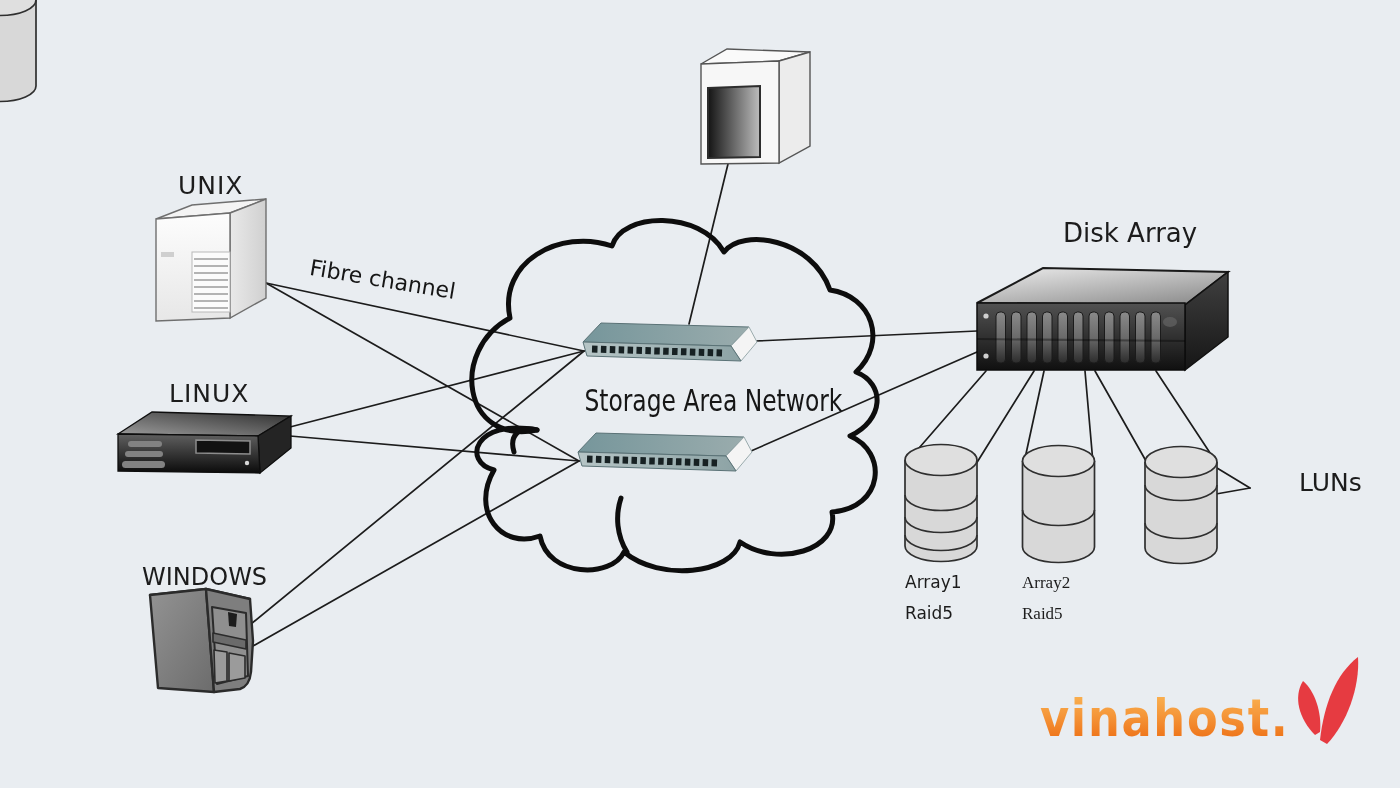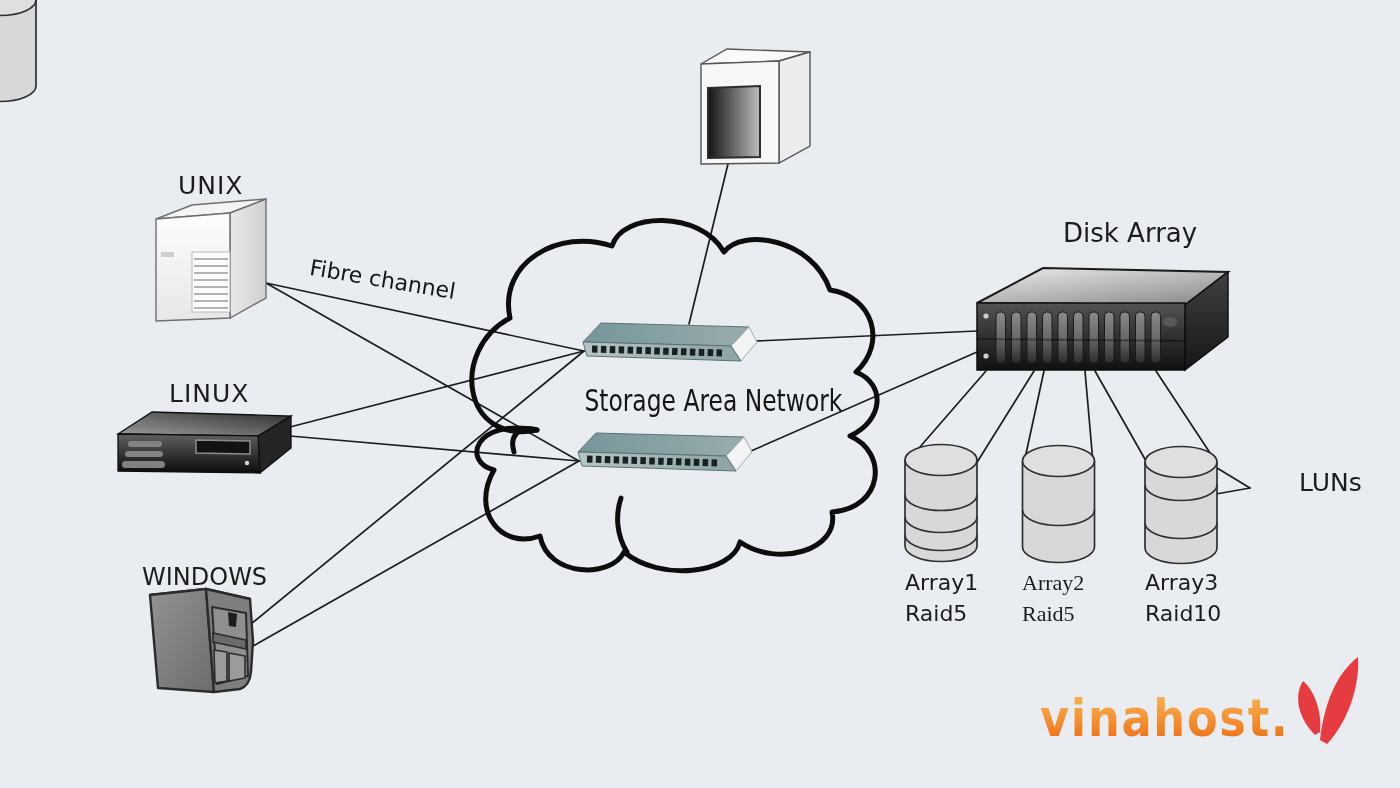--- a/index.html
+++ b/index.html
@@ -21,21 +21,21 @@
   .lbl-san{
     left:558px;top:383px;width:240px;text-align:center;
     font-size:30px;transform:scaleX(0.78);transform-origin:center;
     font-weight:500;color:#161616;
   }
   .lbl-fibre{
     left:312px;top:255px;font-size:22px;
     transform:rotate(9.5deg);transform-origin:left top;color:#161616;
   }
   .lbl-luns{left:1253px;top:468px;font-size:25px;margin-left:46px;}
-  .array-lbl{position:absolute;font-size:22px;line-height:31px;color:#1c1c1c;}
+  .array-lbl{position:absolute;font-size:17px;line-height:31px;color:#1c1c1c;}
   .array-lbl-1{left:905px;top:567px;}
   .array-lbl-2{left:1022px;top:567px;font-family:Liberation Serif, serif;}
   .array-lbl-3{left:1145px;top:567px;}
   .logo{
     position:absolute;left:1040px;top:688px;
     font-size:52px;font-weight:bold;letter-spacing:2px;
     transform:scaleX(0.86);transform-origin:left center;
     color:#f08a2c;
     background-image:linear-gradient(#f9ae4e 15%,#f5973a 45%,#ee7318 85%);
     -webkit-background-clip:text;background-clip:text;
@@ -260,19 +260,15 @@
   <div class="lbl lbl-luns">LUNs</div>
 
   <div class="array-lbl array-lbl-1">
     <div>Array1</div>
     <div>Raid5</div>
   </div>
   <div class="array-lbl array-lbl-2">
     <div>Array2</div>
     <div>Raid5</div>
   </div>
-  <div class="array-lbl array-lbl-3">
-    <div>Array3</div>
-    <div>Raid10</div>
-  </div>
 
   <div class="logo">vinahost.</div>
 </div>
 
 </body></html>

